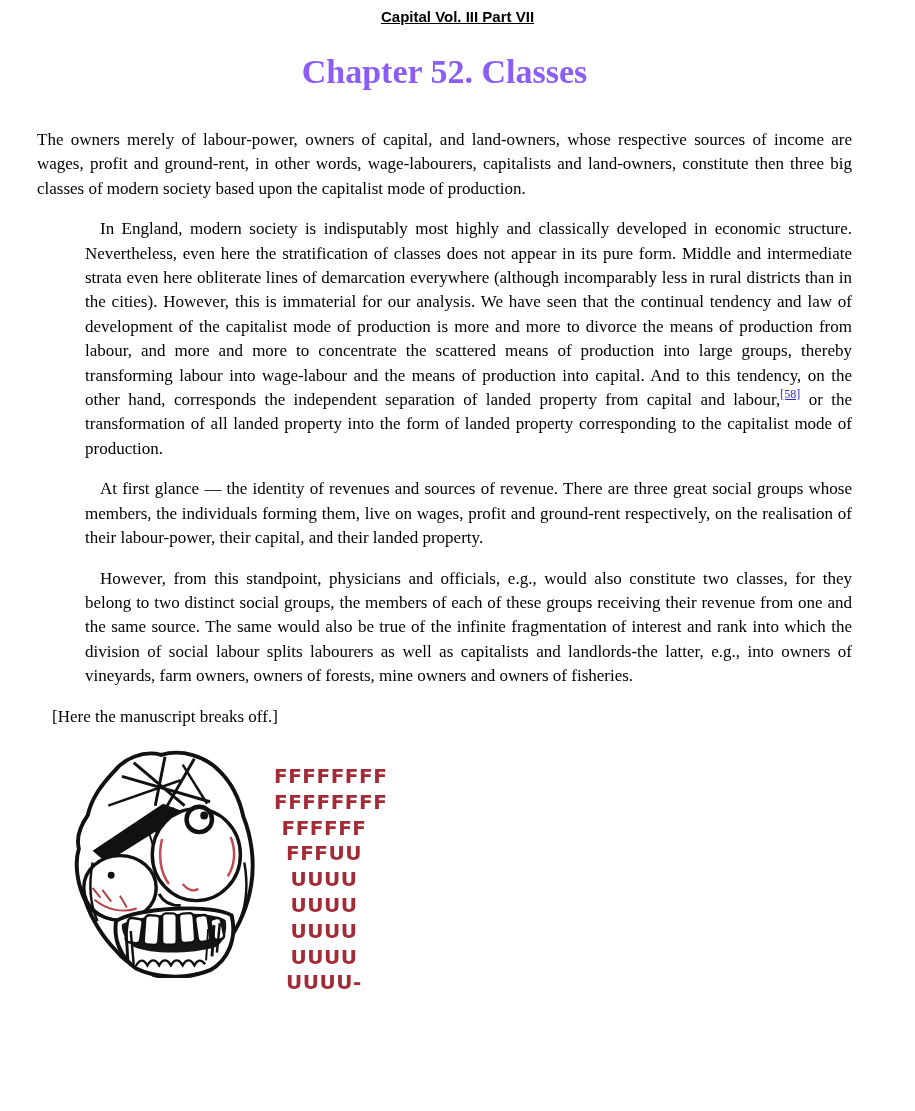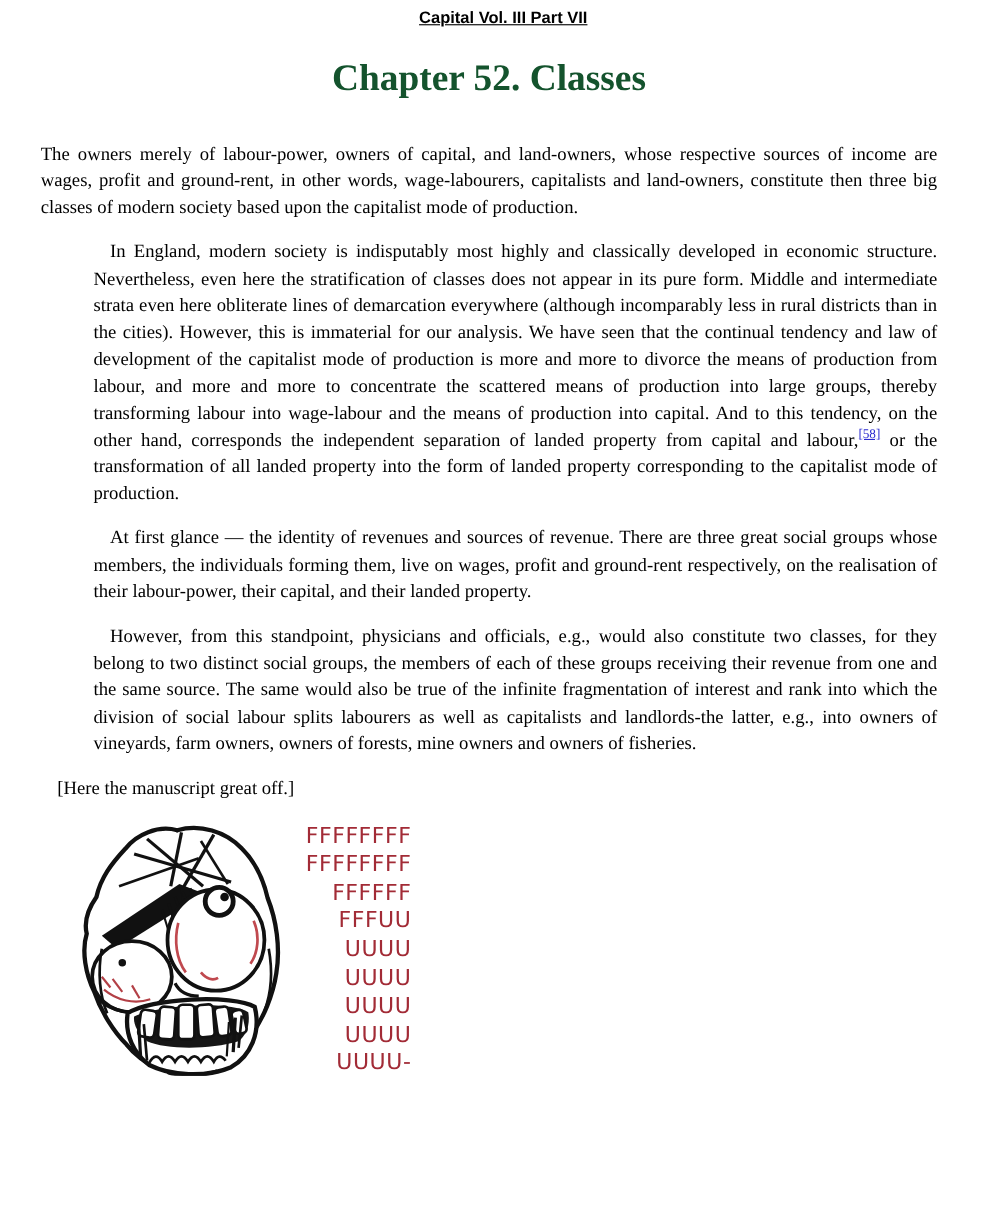--- a/index.html
+++ b/index.html
@@ -25,21 +25,21 @@
     padding-left: 37px;
     padding-right: 63px;
   }
   .chapter-title {
     margin-top: 24px;
     text-align: center;
     font-family: "Liberation Serif", serif;
     font-weight: bold;
     font-size: 34px;
     line-height: 40px;
-    color: #14532d;
+    color: #8b5cf6;
   }
   .body-text p {
     font-size: 17px;
     line-height: 24.4px;
     text-align: justify;
     margin-bottom: 16px;
   }
   .body-text p.first { margin-top: 36px; text-indent: 0; }
   .body-text p.indent { text-indent: 15px; margin-left: 48px; }
   .manuscript-note {
@@ -57,27 +57,27 @@
   }
   .meme {
     display: flex;
     align-items: flex-start;
     margin-left: 26px;
     margin-top: 2px;
   }
   .meme-face { flex: 0 0 auto; }
   .meme-text {
     margin-left: 6px;
-    margin-top: 2px;
+    margin-top: 19px;
     width: 100px;
     font-family: "DejaVu Sans", sans-serif;
-    font-weight: normal;
+    font-weight: bold;
     font-size: 20px;
     line-height: 25.8px;
-    text-align: right;
+    text-align: center;
     letter-spacing: 0.5px;
   }
 </style>
 </head>
 <body>
 
 <div>
 
   <div class="page-header">
     <div>Capital Vol. III Part VII</div>
@@ -90,21 +90,21 @@
     <div class="body-text">
       <p class="first">The owners merely of labour-power, owners of capital, and land-owners, whose respective sources of income are wages, profit and ground-rent, in other words, wage-labourers, capitalists and land-owners, constitute then three big classes of modern society based upon the capitalist mode of production.</p>
 
       <p class="indent"><span>In England, modern society is indisputably most highly and classically developed in economic structure. Nevertheless, even here the stratification of classes does not appear in its pure form. Middle and intermediate strata even here obliterate lines of demarcation everywhere (although incomparably less in rural districts than in the cities). However, this is immaterial for our analysis. We have seen that the continual tendency and law of development of the capitalist mode of production is more and more to divorce the means of production from labour, and more and more to concentrate the scattered means of production into large groups, thereby transforming labour into wage-labour and the means of production into capital. And to this tendency, on the other hand, corresponds the independent separation of landed property from capital and labour,</span><a class="footnote-ref" href="#">[58]</a><span> or the transformation of all landed property into the form of landed property corresponding to the capitalist mode of production.</span></p>
 
 
       <p class="indent">At first glance — the identity of revenues and sources of revenue. There are three great social groups whose members, the individuals forming them, live on wages, profit and ground-rent respectively, on the realisation of their labour-power, their capital, and their landed property.</p>
 
       <p class="indent">However, from this standpoint, physicians and officials, e.g., would also constitute two classes, for they belong to two distinct social groups, the members of each of these groups receiving their revenue from one and the same source. The same would also be true of the infinite fragmentation of interest and rank into which the division of social labour splits labourers as well as capitalists and landlords-the latter, e.g., into owners of vineyards, farm owners, owners of forests, mine owners and owners of fisheries.</p>
 
-      <p class="manuscript-note">[Here the manuscript great off.]</p>
+      <p class="manuscript-note">[Here the manuscript breaks off.]</p>
     </div>
 
     <div class="meme">
       <svg class="meme-face" width="205" height="233" viewBox="0 0 205 238" fill="none">
 
         <path d="M98,10 C80,5 60,14 50,27 C37,41 27,54 23,72 C16,82 11,94 14,106 C9,122 13,144 21,160 C27,178 39,197 51,209 C59,219 69,226 79,230" stroke="#111" stroke-width="4" stroke-linecap="round"></path>
         <path d="M98,10 C119,4 143,11 158,27 C170,39 178,55 182,73 C190,93 194,119 190,143 C187,163 178,185 166,201 C158,212 148,221 138,227" stroke="#111" stroke-width="4" stroke-linecap="round"></path>
 
         <path d="M58,32 L148,58" stroke="#111" stroke-width="3"></path>
         <path d="M70,18 L122,62" stroke="#111" stroke-width="3"></path>

